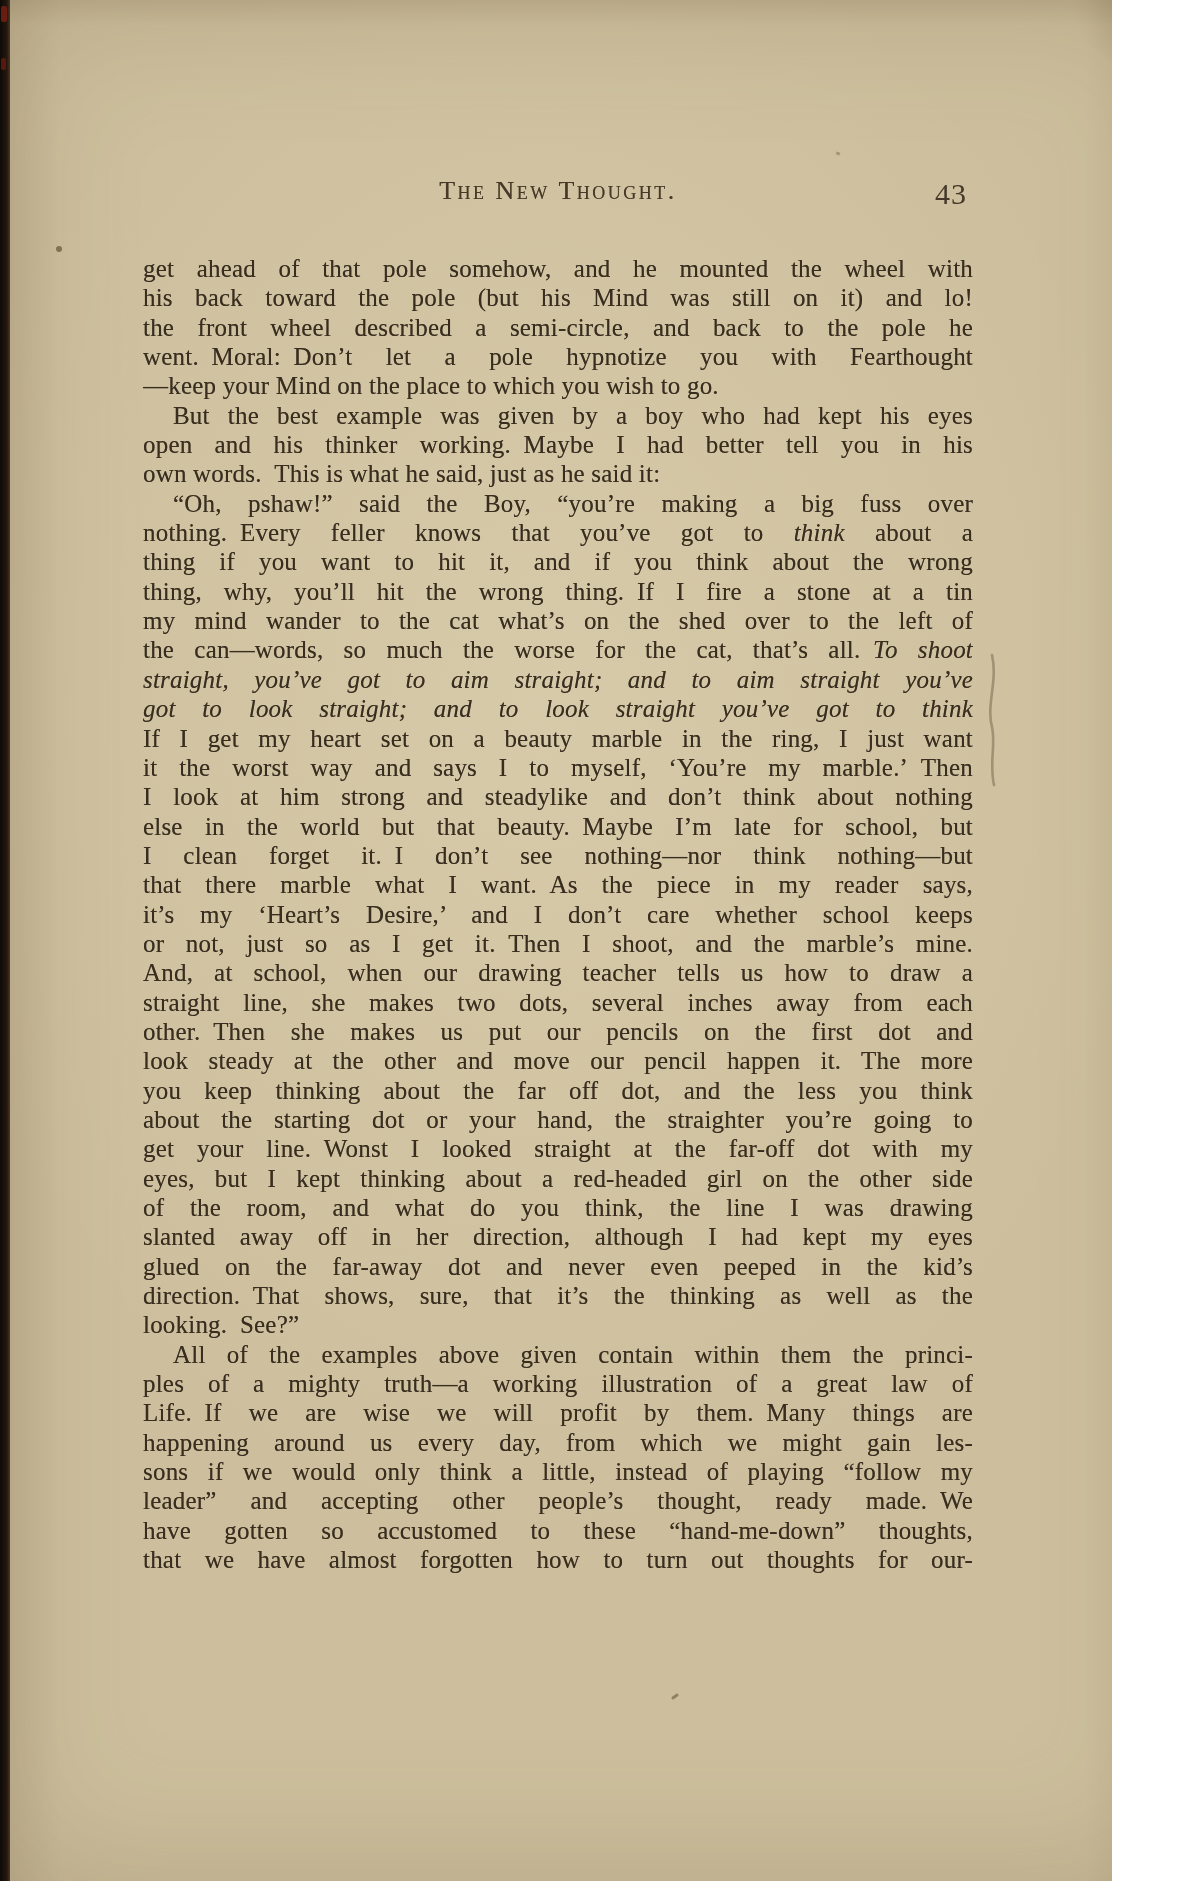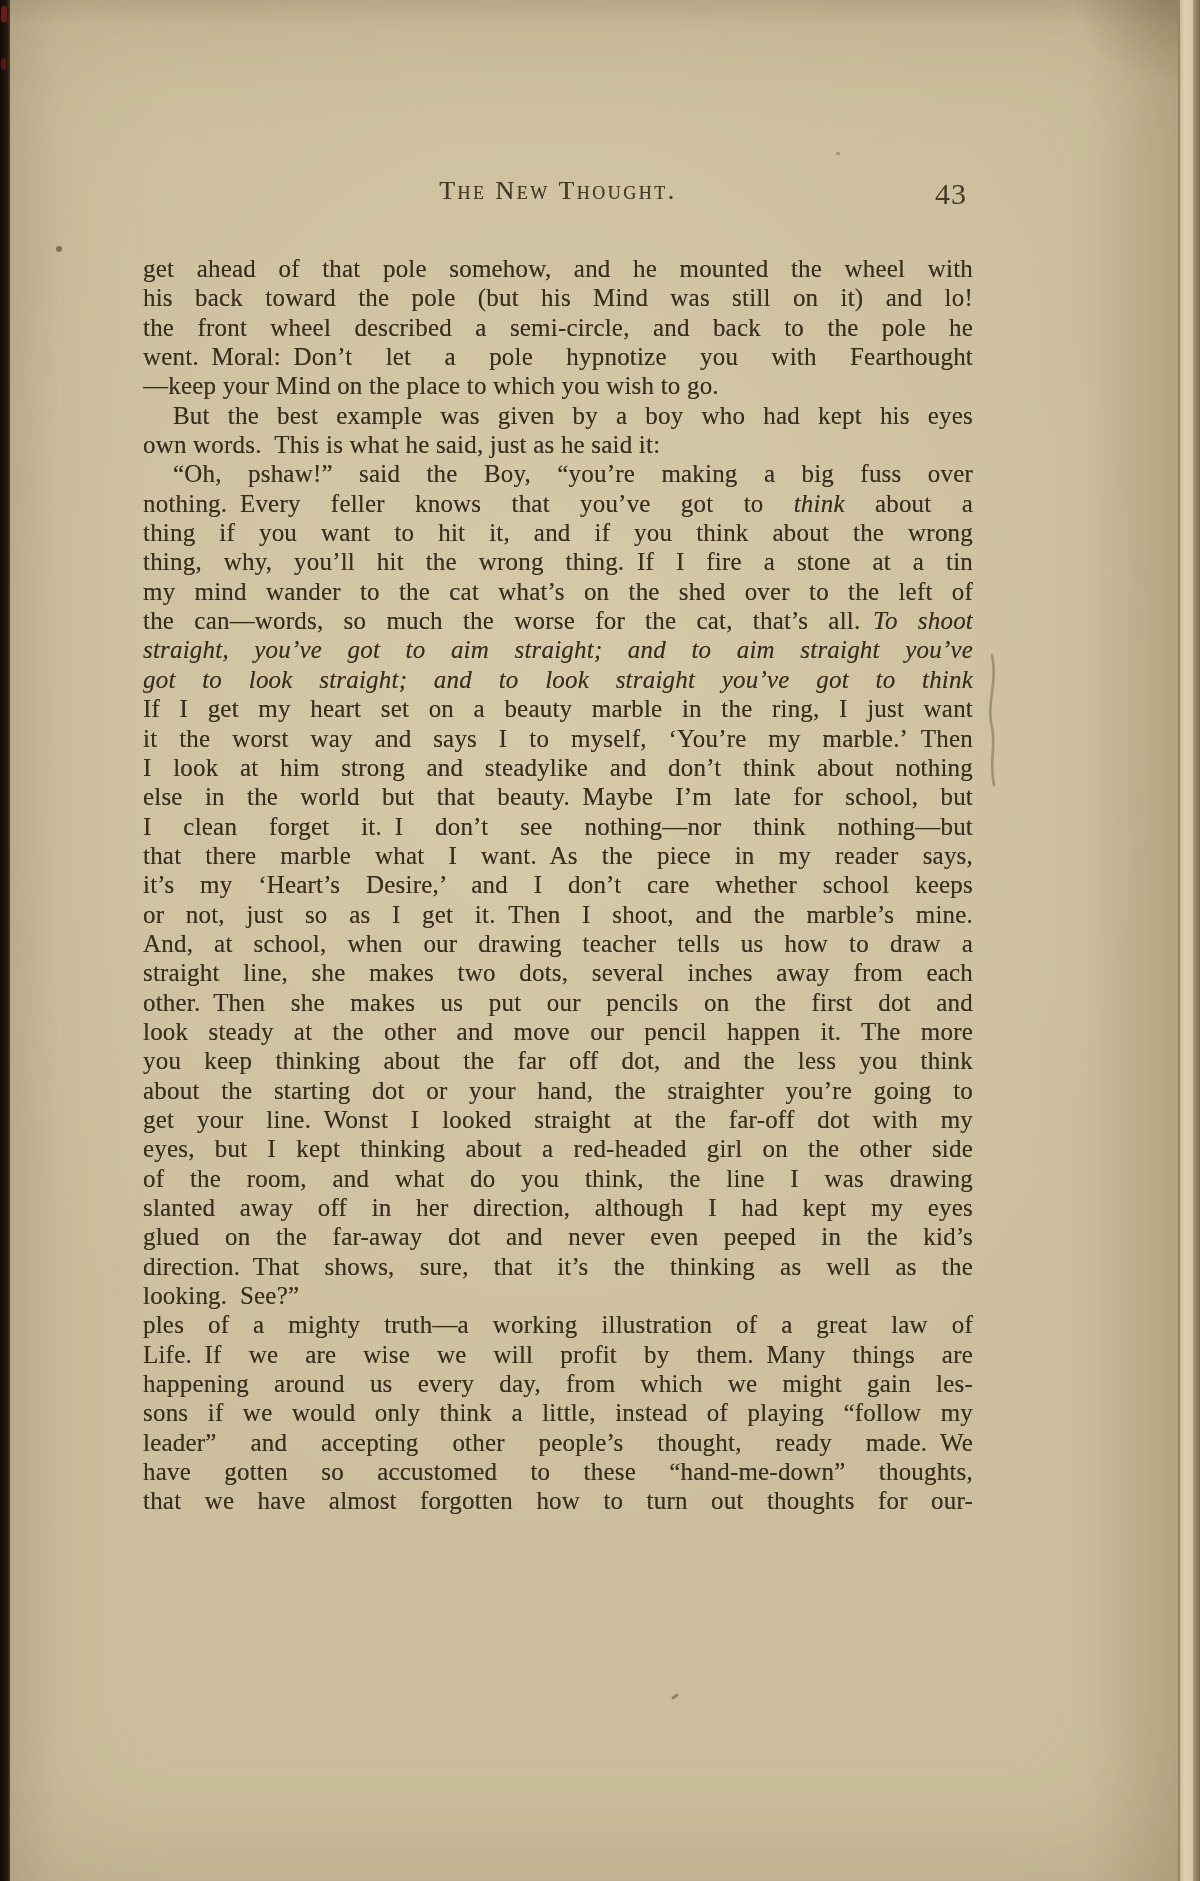--- a/index.html
+++ b/index.html
@@ -1,18 +1,18 @@
 <!DOCTYPE html>
 <html><head>
 <meta charset="utf-8">
 <style>
   html,body { margin:0; padding:0; }
   .canvas {
     position:relative;
-    width:1200px; height:1881px;
+    width:1112px; height:1881px;
     overflow:hidden;
     background:#8f7d5b;
     font-family:"Liberation Serif", serif;
   }
   
   .page {
     position:absolute; left:0; top:0; bottom:0; width:1180px;
     background:
       radial-gradient(900px 1200px at 46% 38%, rgba(255,246,220,0.20), rgba(0,0,0,0) 70%),
       linear-gradient(to right, rgba(82,64,38,0.10), rgba(0,0,0,0) 60px),
@@ -90,20 +90,21 @@
     <div class="page-number">43</div>
   </div>
 
   <div class="text-block">
       <div class="line"><span>get ahead of that pole somehow, and he mounted the wheel with</span></div>
       <div class="line"><span>his back toward the pole (but his Mind was still on it) and lo!</span></div>
       <div class="line"><span>the front wheel described a semi-circle, and back to the pole he</span></div>
       <div class="line"><span>went. Moral: Don’t let a pole hypnotize you with Fearthought</span></div>
       <div class="line end"><span>—keep your Mind on the place to which you wish to go.</span></div>
       <div class="line indent"><span>But the best example was given by a boy who had kept his eyes</span></div>
+      <div class="line"><span>open and his thinker working. Maybe I had better tell you in his</span></div>
       <div class="line end"><span>own words. This is what he said, just as he said it:</span></div>
       <div class="line indent"><span>“Oh, pshaw!” said the Boy, “you’re making a big fuss over</span></div>
       <div class="line"><span>nothing. Every feller knows that you’ve got to </span><span class="it">think</span><span> about a</span></div>
       <div class="line"><span>thing if you want to hit it, and if you think about the wrong</span></div>
       <div class="line"><span>thing, why, you’ll hit the wrong thing. If I fire a stone at a tin</span></div>
       <div class="line"><span>my mind wander to the cat what’s on the shed over to the left of</span></div>
       <div class="line"><span>the can—words, so much the worse for the cat, that’s all. </span><span class="it">To shoot</span></div>
       <div class="line"><span class="it">straight, you’ve got to aim straight; and to aim straight you’ve</span></div>
       <div class="line"><span class="it">got to look straight; and to look straight you’ve got to think</span></div>
       <div class="line"><span>If I get my heart set on a beauty marble in the ring, I just want</span></div>
@@ -120,20 +121,21 @@
       <div class="line"><span>look steady at the other and move our pencil happen it. The more</span></div>
       <div class="line"><span>you keep thinking about the far off dot, and the less you think</span></div>
       <div class="line"><span>about the starting dot or your hand, the straighter you’re going to</span></div>
       <div class="line"><span>get your line. Wonst I looked straight at the far-off dot with my</span></div>
       <div class="line"><span>eyes, but I kept thinking about a red-headed girl on the other side</span></div>
       <div class="line"><span>of the room, and what do you think, the line I was drawing</span></div>
       <div class="line"><span>slanted away off in her direction, although I had kept my eyes</span></div>
       <div class="line"><span>glued on the far-away dot and never even peeped in the kid’s</span></div>
       <div class="line"><span>direction. That shows, sure, that it’s the thinking as well as the</span></div>
       <div class="line end"><span>looking. See?”</span></div>
+      <div class="line indent"><span>All of the examples above given contain within them the princi-</span></div>
       <div class="line"><span>ples of a mighty truth—a working illustration of a great law of</span></div>
       <div class="line"><span>Life. If we are wise we will profit by them. Many things are</span></div>
       <div class="line"><span>happening around us every day, from which we might gain les-</span></div>
       <div class="line"><span>sons if we would only think a little, instead of playing “follow my</span></div>
       <div class="line"><span>leader” and accepting other people’s thought, ready made. We</span></div>
       <div class="line"><span>have gotten so accustomed to these “hand-me-down” thoughts,</span></div>
       <div class="line"><span>that we have almost forgotten how to turn out thoughts for our-</span></div>
     </div>
 
   <svg class="pencil-mark" width="22" height="134" viewBox="0 0 22 134">

